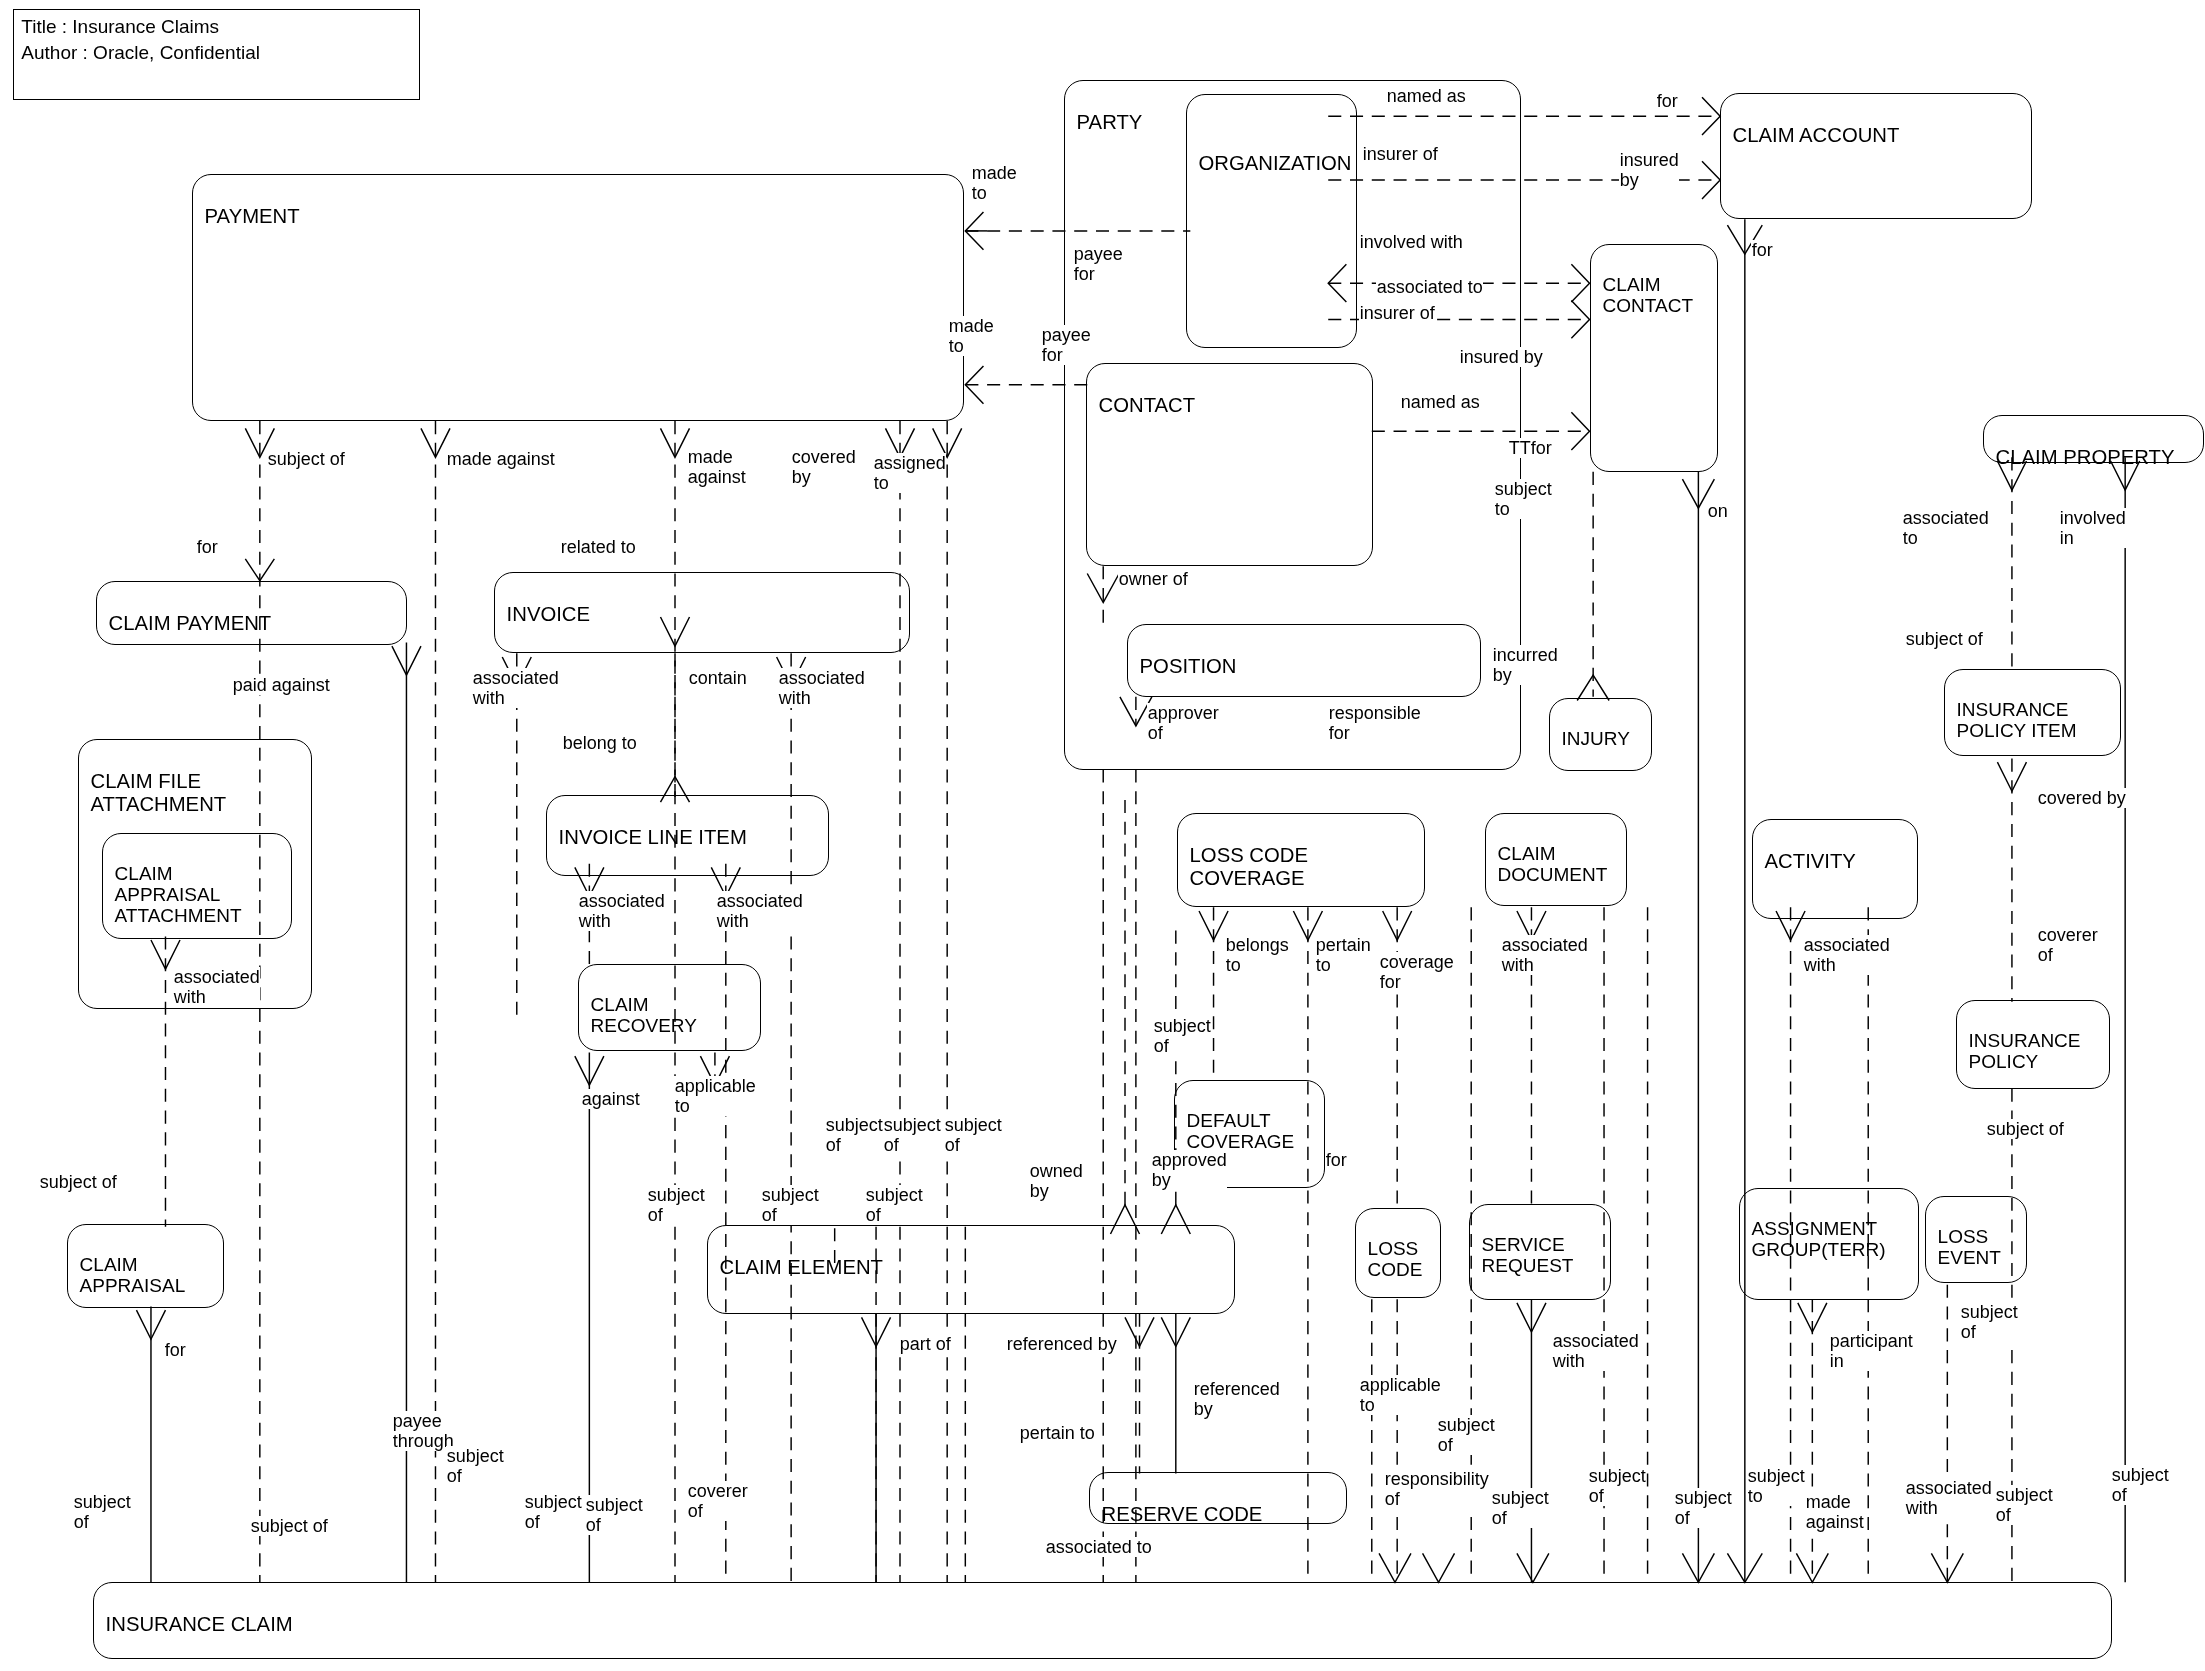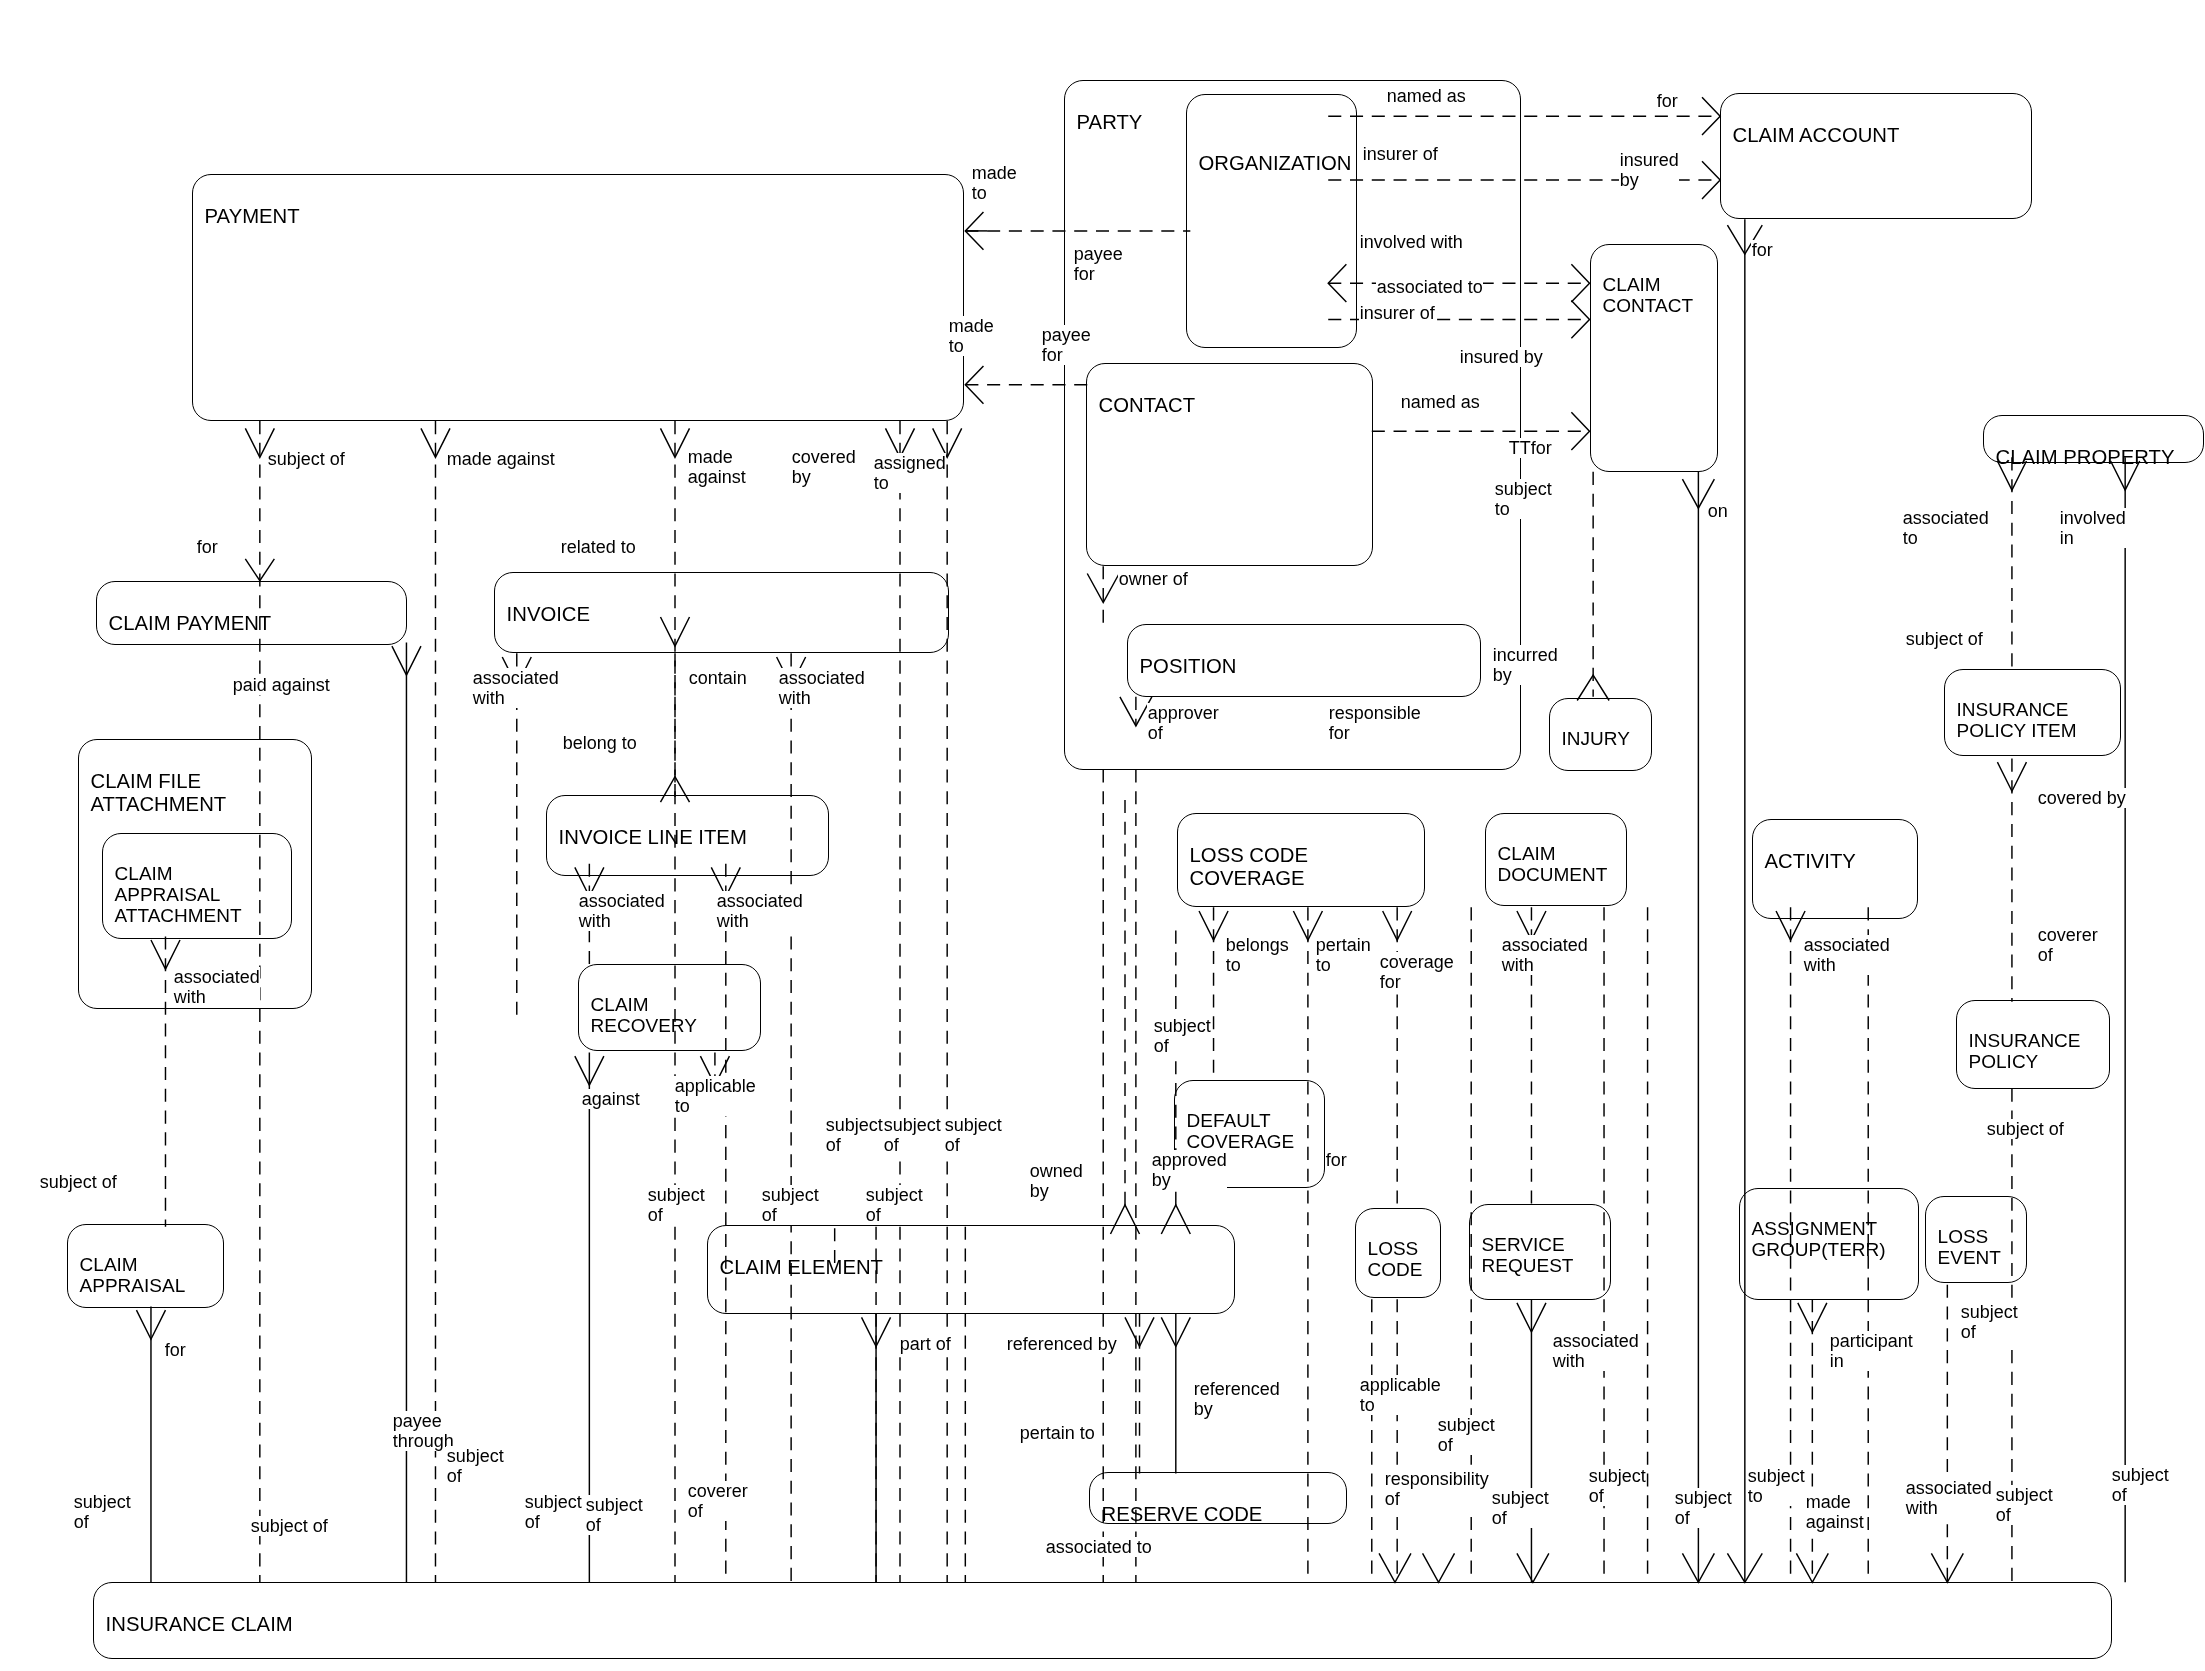--- a/index.html
+++ b/index.html
@@ -199,20 +199,24 @@
 
     <polyline points="1900,2140 1922,2180 1944,2140"></polyline>
     <polyline points="1960,2140 1982,2180 2004,2140"></polyline>
     <polyline points="2090,2140 2112,2180 2134,2140"></polyline>
     <polyline points="2380,2140 2404,2180 2428,2140"></polyline>
     <polyline points="2318,2140 2340,2180 2362,2140"></polyline>
     <polyline points="2475,2140 2497,2180 2519,2140"></polyline>
     <polyline points="2661,2140 2683,2180 2705,2140"></polyline>
   </svg>
 
+  <div class="titlebox" style="left:13px;top:8.7px;width:407px;height:91px;">
+    <div>Title : Insurance Claims</div>
+    <div>Author : Oracle, Confidential</div>
+  </div>
 
   <div class="ent" style="left:192px;top:174px;width:772px;height:247px;">
     <span>PAYMENT</span>
   </div>
 
   <div class="ent" style="left:1064px;top:80px;width:457px;height:690px;">
     <span>PARTY</span>
   </div>
   <div class="ent" style="left:1186px;top:94px;width:171px;height:254px;">
     <span style="position:absolute;left:11.6px;top:57px;">ORGANIZATION</span>
@@ -243,21 +247,21 @@
 POLICY ITEM</span>
   </div>
   <div class="ent small" style="left:1956px;top:1000px;width:154px;height:89px;">
     <span>INSURANCE
 POLICY</span>
   </div>
 
   <div class="ent" style="left:96px;top:581px;width:311px;height:64px;">
     <span>CLAIM PAYMENT</span>
   </div>
-  <div class="ent" style="left:494px;top:572px;width:455px;height:81px;">
+  <div class="ent" style="left:494px;top:572px;width:416px;height:81px;">
     <span>INVOICE</span>
   </div>
   <div class="ent" style="left:546px;top:784px;width:283px;height:81px;margin-top:11px;">
     <span>INVOICE LINE ITEM</span>
   </div>
   <div class="ent small" style="left:578px;top:964px;width:183px;height:87px;">
     <span>CLAIM
 RECOVERY</span>
   </div>
 

